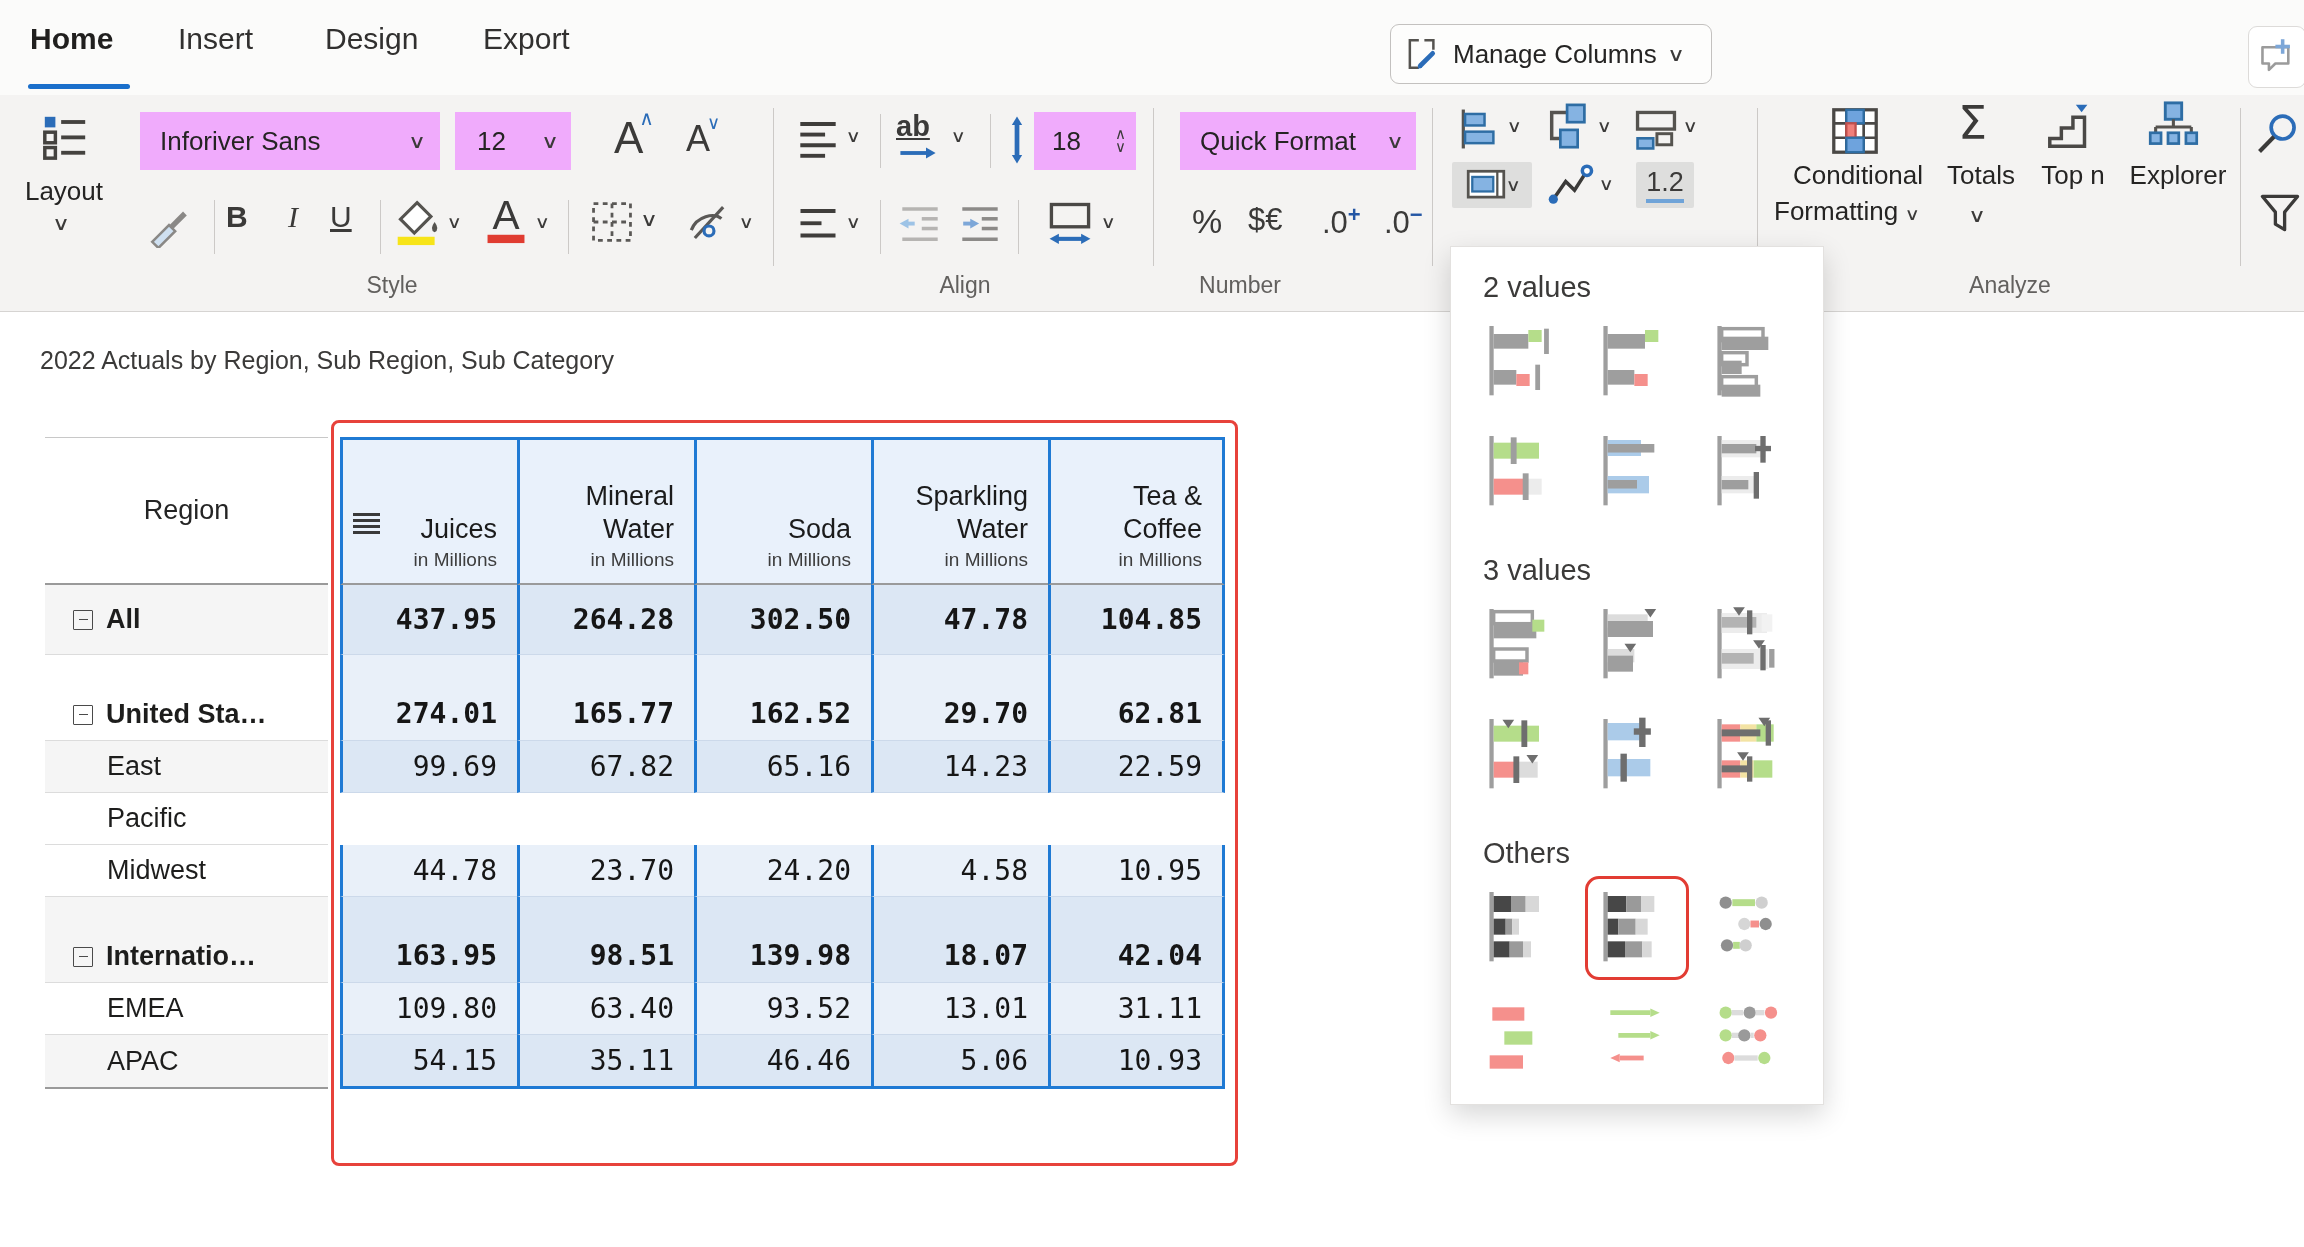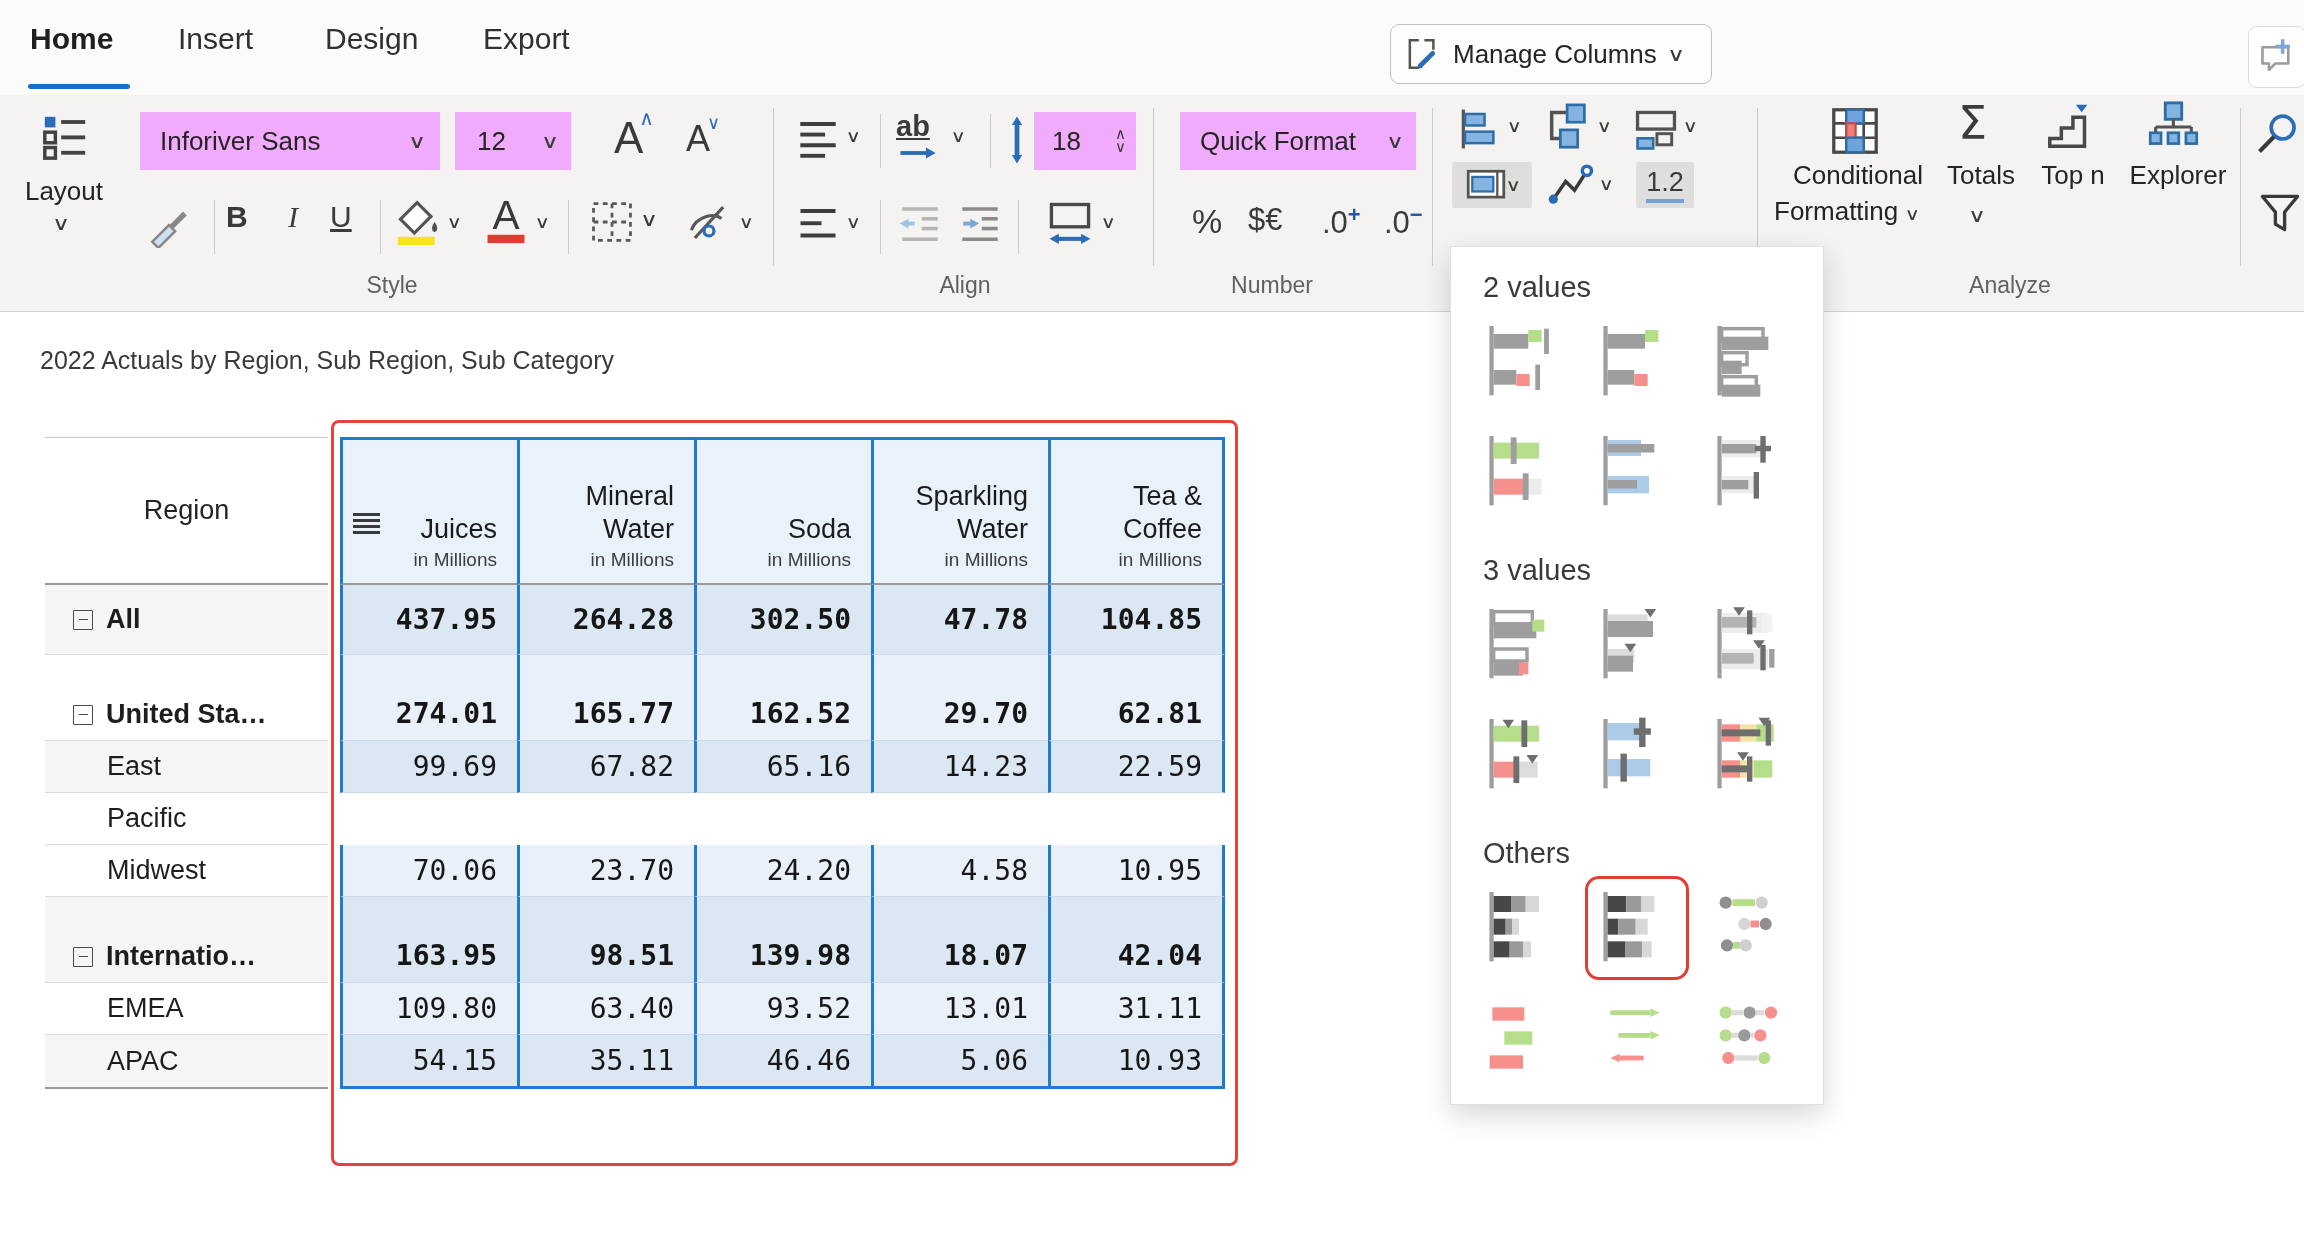--- a/index.html
+++ b/index.html
@@ -280,21 +280,21 @@
     <div class="vdiv" style="left:1153px"></div>
 
     <div class="combo" style="left:1180px;top:112px;width:236px;height:58px;padding:0 14px 0 20px">
       <span class="txt" style="flex:1">Quick Format</span>
       <span class="chev md"></span>
     </div>
     <div class="numglyph" style="left:1192px;font-size:34px">%</div>
     <div class="numglyph" style="left:1248px">$€</div>
     <div class="numglyph" style="left:1322px"><span>.0</span><span class="sup-b">+</span></div>
     <div class="numglyph" style="left:1384px"><span>.0</span><span class="sup-b">−</span></div>
-    <div class="rgroup-label" style="left:1172px;width:200px">Number</div>
+    <div class="rgroup-label" style="left:1140px;width:200px">Number</div>
     <div class="vdiv" style="left:1432px"></div>
 
     <div class="ric" style="left:1458px;top:106px">
       <svg width="46" height="46" viewBox="0 0 26 26">
         <line x1="3" y1="2" x2="3" y2="24" stroke="#55534f" stroke-width="1.8"></line>
         <rect x="4" y="4.5" width="11" height="6.5" fill="#85b3e2" stroke="#2e6da4" stroke-width="1.4"></rect>
         <rect x="4" y="14.5" width="16" height="6.5" fill="#85b3e2" stroke="#2e6da4" stroke-width="1.4"></rect>
       </svg>
     </div>
     <span class="chev sm" style="position:absolute;left:1508px;top:116px"></span>
@@ -500,21 +500,21 @@
           <div class="gap"></div>
         </div>
         <div class="t-row" style="height: 52px;">
           <div class="lcell">
             <span class="ind leaf">
               <span>Midwest</span>
             </span>
           </div>
           <div class="gap"></div>
           <div class="vals">
-            <div class="vcell light">70.06</div>
+            <div class="vcell light">44.78</div>
             <div class="vcell light">23.70</div>
             <div class="vcell light">24.20</div>
             <div class="vcell light">4.58</div>
             <div class="vcell light">10.95</div>
           </div>
         </div>
         <div class="t-row row-bold tall" style="height: 86px;">
           <div class="lcell gray">
             <span class="ind">
               <span class="cbox">

